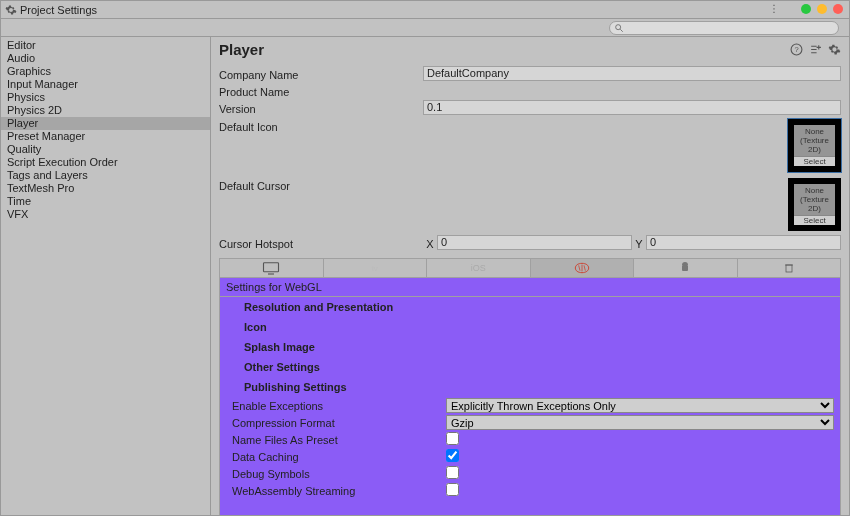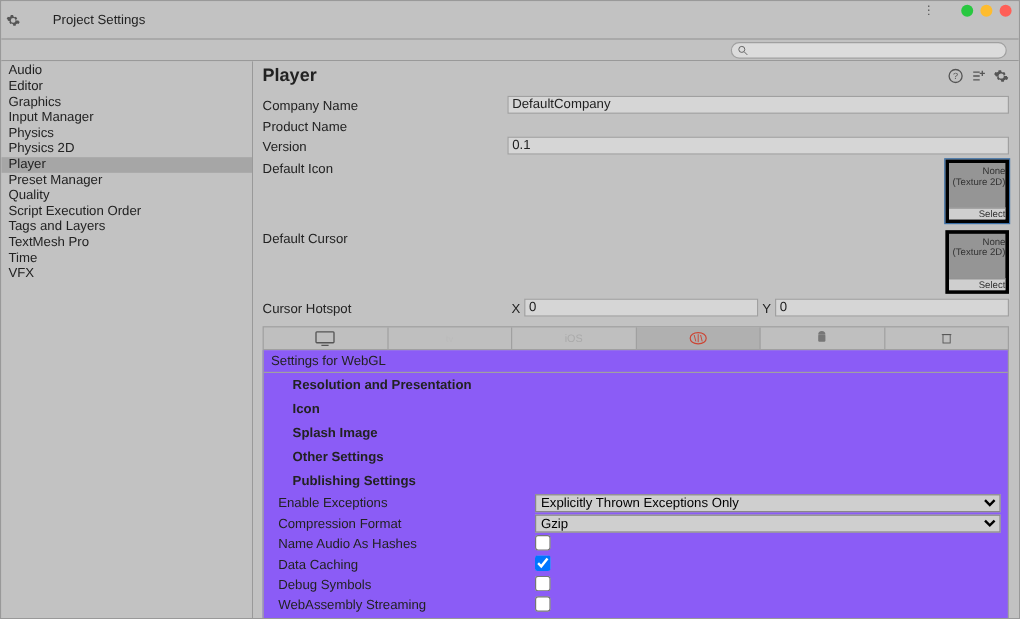--- a/index.html
+++ b/index.html
@@ -1,20 +1,20 @@
 <!DOCTYPE html>
 <html><head>
 <meta charset="utf-8">
 <style>
 * { box-sizing: border-box; margin: 0; padding: 0; font-family: Arial, Helvetica, sans-serif; }
 body { background: #c2c2c2; font-size: 11px; color: #222; width: 850px; height: 516px; overflow: hidden; border: 1px solid #999; }
 .window { display: flex; flex-direction: column; height: 100%; }
 
 
-.titlebar { height: 32px; background: #c2c2c2; border-bottom: 1px solid #999; display: flex; align-items: center; padding: 0 4px; position: relative; gap: 24px; }
+.titlebar { height: 18px; background: #c2c2c2; border-bottom: 1px solid #999; display: flex; align-items: center; padding: 0 4px; position: relative; }
 .titlebar .gear { margin-right: 3px; }
 .titlebar .title { font-size: 11px; }
 .traffic { position: absolute; right: 6px; top: 3px; display: flex; gap: 6px; }
 .traffic span { width: 10px; height: 10px; border-radius: 50%; display: inline-block; }
 .traffic .g { background: #28c840; } .traffic .y { background: #febc2e; } .traffic .r { background: #ff5f57; }
 .menudot { position: absolute; right: 70px; top: 2px; font-size: 10px; color: #555; }
 
 
 .searchrow { height: 18px; background: #c2c2c2; border-bottom: 1px solid #999; display: flex; justify-content: flex-end; align-items: center; padding-right: 10px; }
 .searchrow .sbox { width: 230px; height: 14px; background: #dcdcdc; border: 1px solid #a0a0a0; border-radius: 7px; display: flex; align-items: center; padding-left: 4px; }
@@ -34,21 +34,21 @@
 
 .content { padding: 4px 8px 8px 8px; }
 
 .fld { display: flex; align-items: flex-end; height: 17px; }
 .fld .lbl { width: 204px; font-size: 11px; }
 .fld .val { flex: 1; height: 15px; background: #d6d6d6; border: 1px solid #a0a0a0; padding: 0 3px; font-size: 11px; line-height: 13px; }
 
 .iconrow { display: flex; margin-top: 4px; position: relative; min-height: 55px; }
 .iconrow .lbl { width: 204px; font-size: 11px; padding-top: 2px; }
 .iconrow .spacer { flex: 1; }
-.thumb { position: absolute; right: 0; top: 0; width: 53px; height: 53px; background: #959595; border: 3px solid #000000; font-size: 8px; color: #333; text-align: right; }
+.thumb { position: absolute; right: 0; top: 0; width: 53px; height: 53px; background: #959595; border: 6px solid #000000; font-size: 8px; color: #333; text-align: center; }
 .thumb.sel { outline: 1px solid #3a6ea5; }
 .thumb .tlabel { padding-top: 2px; line-height: 9px; }
 .thumb .selbtn { position: absolute; bottom: 0; left: 0; right: 0; height: 10px; background: #cfcfcf; border-top: 1px solid #888; font-size: 8px; line-height: 10px; cursor: pointer; }
 
 .cursorrow .fld .lbl { width: 204px; }
 .cursorrow .xlbl, .cursorrow .ylbl { width: 14px; text-align: center; font-size: 11px; }
 .cursorrow .numval { flex: 1; height: 15px; background: #d6d6d6; border: 1px solid #a0a0a0; padding: 0 3px; font-size: 11px; line-height: 13px; }
 
 .tabs { display: flex; margin-top: 8px; border: 1px solid #a0a0a0; background: #bfbfbf; height: 20px; }
 .tabs .tab { flex: 1; display: flex; align-items: center; justify-content: center; border-right: 1px solid #a0a0a0; cursor: pointer; }
@@ -93,22 +93,22 @@
       <svg width="10" height="10" viewBox="0 0 24 24">
           <circle cx="10" cy="10" r="6" stroke="#666" stroke-width="2" fill="none"></circle>
           <line x1="15" y1="15" x2="21" y2="21" stroke="#666" stroke-width="2"></line>
         </svg>
     </div>
   </div>
 
   <div class="body">
 
     <div class="sidebar">
+      <div class="item">Editor</div>
       <div class="item">Audio</div>
-      <div class="item">Editor</div>
       <div class="item">Graphics</div>
       <div class="item">Input Manager</div>
       <div class="item">Physics</div>
       <div class="item">Physics 2D</div>
       <div class="item sel">Player</div>
       <div class="item">Preset Manager</div>
       <div class="item">Quality</div>
       <div class="item">Script Execution Order</div>
       <div class="item">Tags and Layers</div>
       <div class="item">TextMesh Pro</div>
@@ -227,21 +227,21 @@
           <div class="pubfields">
             <div class="pfld">
               <div class="plbl">Enable Exceptions</div>
               <div class="pval"><select><option>Explicitly Thrown Exceptions Only</option></select></div>
             </div>
             <div class="pfld">
               <div class="plbl">Compression Format</div>
               <div class="pval"><select><option>Gzip</option></select></div>
             </div>
             <div class="pfld">
-              <div class="plbl">Name Audio As Hashes</div>
+              <div class="plbl">Name Files As Preset</div>
               <div class="pval"><input type="checkbox" class="chk" style=""></div>
             </div>
             <div class="pfld">
               <div class="plbl">Data Caching</div>
               <div class="pval"><input type="checkbox" class="chk" checked="" style=""></div>
             </div>
             <div class="pfld">
               <div class="plbl">Debug Symbols</div>
               <div class="pval"><input type="checkbox" class="chk" style=""></div>
             </div>

